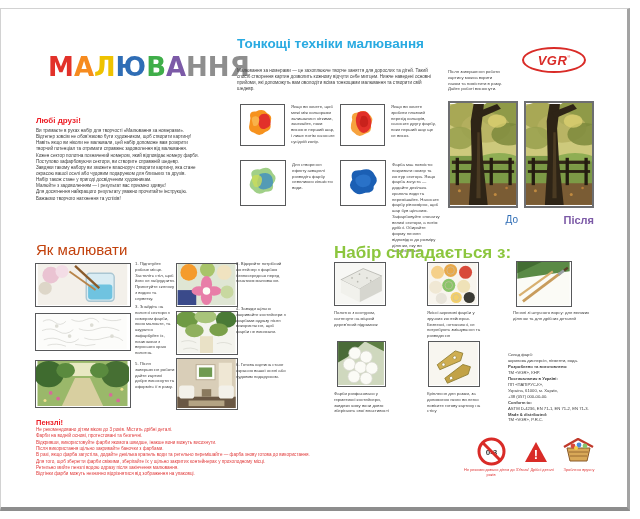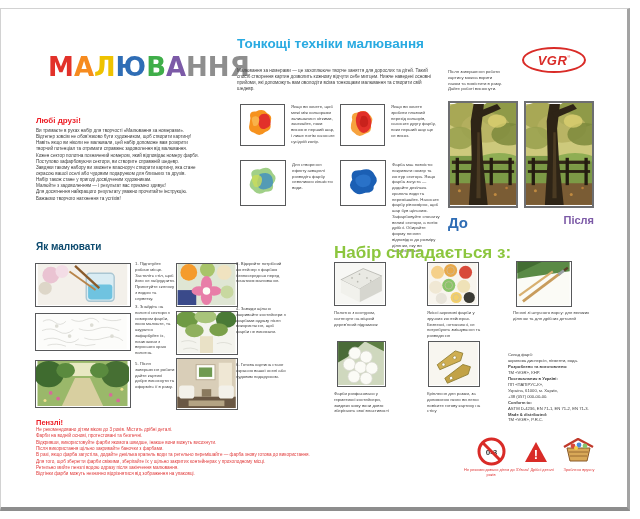--- a/index.html
+++ b/index.html
@@ -10,27 +10,27 @@
          border:1px solid #d2d2d2;border-right:3px solid #a3a3a3;border-bottom:4px solid #8d8d8d;}
   .t{font-size:4.6px;line-height:1.34;color:#3c3c3c;}
   .tt{font-size:4.3px;line-height:1.34;color:#444;}
   .pre{white-space:pre-line;}
   .title-l1{font-family:"DejaVu Sans",sans-serif;font-weight:bold;font-size:26px;line-height:1;margin-left:12px;}
   .title-l2{font-family:"DejaVu Sans",sans-serif;font-weight:bold;font-size:28px;line-height:1;margin-top:2px;}
   .c-red{color:#e2312a}.c-or{color:#f68b1f}.c-ye{color:#eec200}.c-bl{color:#2f6db5}
   .c-lb{color:#4a86c8}.c-gr{color:#3fae49}.c-pu{color:#7c5aa7}.c-gy{color:#8e8e8e}
   .h-greet{font-size:8px;font-weight:bold;color:#ed1c24;}
   .h-tech{font-size:13.5px;font-weight:bold;color:#29aae1;}
-  .h-how{font-size:10px;font-weight:bold;color:#0c4a6e;}
+  .h-how{font-size:15px;font-weight:normal;color:#c2410c;}
   .h-kit{font-size:17px;font-weight:bold;color:#8cc63e;}
   .h-warn{font-size:7.5px;font-weight:bold;color:#ed1c24;}
   .warnline{font-size:4.6px;line-height:1.38;color:#e03a3a;}
   .imgbox{border:1.5px solid #58595b;background:#fff;box-sizing:border-box;}
   .photobox{border:2px solid #6d6e71;background:#fff;box-sizing:border-box;}
-  .lbl-do{font-size:15px;font-weight:bold;color:#2f6db5;text-align:left;}
+  .lbl-do{font-size:10px;font-weight:normal;color:#2f6db5;text-align:right;}
   .lbl-pi{font-size:11px;font-weight:bold;color:#7c5aa7;text-align:center;}
   .vgr{border:2.5px solid #d92b27;border-radius:50%;display:flex;align-items:center;justify-content:center;}
   .vgr span{color:#d92b27;font-weight:bold;font-style:italic;font-size:13px;letter-spacing:.5px;}
   .vgr sup{color:#d92b27;font-size:4px;margin-top:-7px;}
   .info-line{font-size:4.2px;line-height:1.42;color:#3c3c3c;}
   .info-bold{font-weight:bold;}
   .badge-cap{font-size:3.9px;line-height:1.2;color:#e03a3a;text-align:center;}
   svg{display:block;}
 </style>
 </head>

